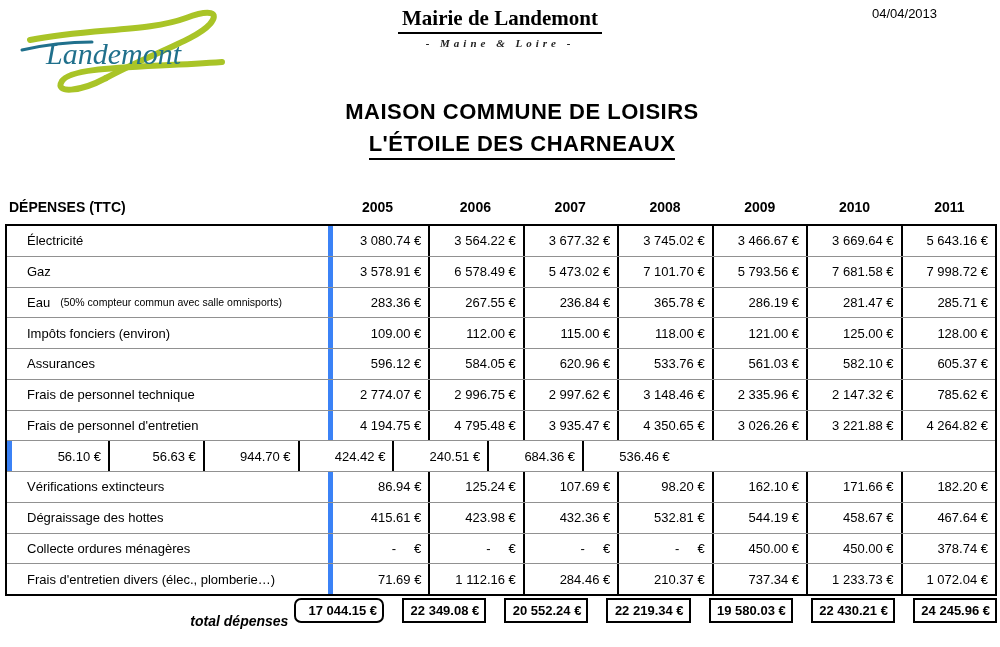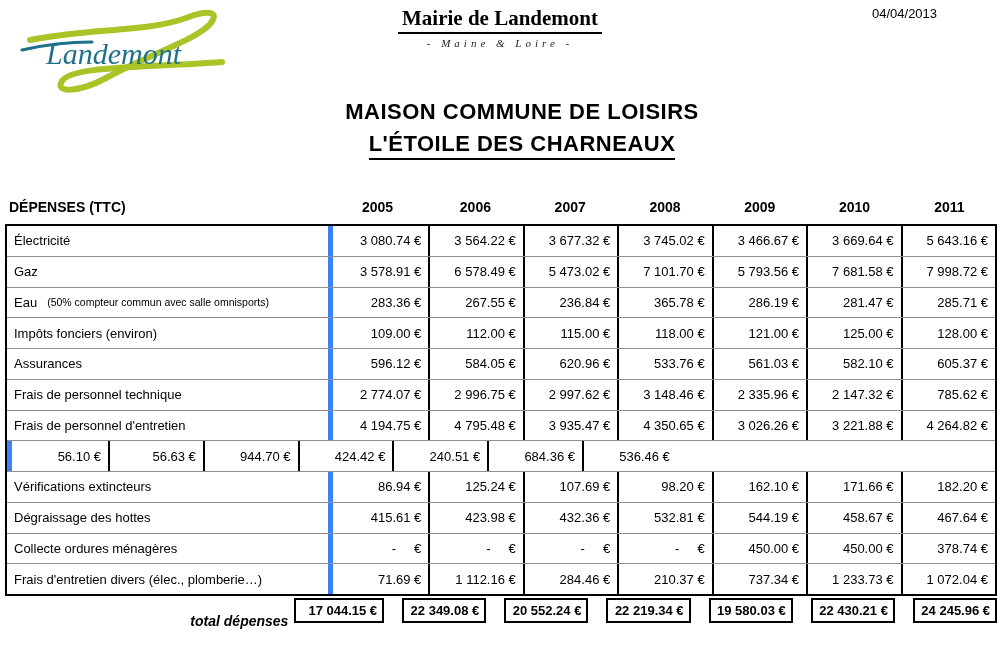--- a/index.html
+++ b/index.html
@@ -12,55 +12,55 @@
 
   
   .logo-wrap { position:absolute; left:18px; top:2px; width:220px; height:92px; }
   .org-block { position:absolute; left:330px; top:6px; width:340px; text-align:center; }
   .org-name {
     font-family:"Liberation Serif", serif; font-weight:bold; font-size:21px;
     display:inline-block; border-bottom:2.5px solid #000; padding:0 4px 1px 4px;
   }
   .org-sub {
     margin-top:3px; font-family:"Liberation Serif", serif; font-style:italic;
-    font-size:11px; letter-spacing:4px; color:#222; white-space:nowrap;
+    font-size:11px; letter-spacing:4px; color:#222; white-space:nowrap;font-weight:bold;
   }
   .doc-date { position:absolute; left:872px; top:6px; font-size:13px; }
 
   
   .titles { position:absolute; left:0; top:99px; width:1000px; text-align:center;padding-left:44px; }
   .title1 { font-size:22px; font-weight:bold; letter-spacing:0.5px; }
   .title2 { margin-top:6px; font-size:22px; font-weight:bold; letter-spacing:0.5px; }
   .title2 span { display:inline-block; border-bottom:2.5px solid #000; padding-bottom:1px; }
 
   
   .col-head { position:absolute; left:5px; top:196px; width:992px; display:flex; align-items:center; height:22px; }
   .corner { width:322px; font-size:14px; font-weight:bold; padding-left:4px; }
   .year-cell { width:94.8px; text-align:center; font-size:14px; font-weight:bold; }
   .year-cell.first { width:101px; }
 
   
   .grid { position:absolute; left:5px; top:224px; width:992px; height:372px;
           border:2px solid #000; display:flex; flex-direction:column; background:#fff; }
   .t-row { flex:1; display:flex; border-bottom:1px solid #919191; align-items:stretch; }
   .t-row:last-child { border-bottom:none; }
-  .lbl { width:322px; display:flex; align-items:center; padding-left:7px; font-size:13px; }
+  .lbl { width:322px; display:flex; align-items:center; padding-left:20px; font-size:13px; }
   .lbl-note { font-size:10.5px; margin-left:10px; }
   .lbl-note.md { font-size:12.5px; margin-left:8px; }
   .vc { width:94.8px; border-left:2px solid #000; display:flex; align-items:center;
         justify-content:flex-end; padding-right:7px; font-size:13px; white-space:pre; }
   .vc.first { width:101px; border-left:5px solid #3b82f6; }
 
   
   .total-row { position:absolute; left:5px; top:598px; width:992px; display:flex; align-items:stretch; height:25px; }
   .total-label { width:322px; display:flex; align-items:center; justify-content:flex-end;
                  padding-right:6px; font-size:14px; font-weight:bold; font-style:italic;margin-top:20px; }
   .tbox { border:2.5px solid #000; margin-left:18px; width:92.8px; display:flex; align-items:center;
           justify-content:flex-end; padding-right:5px; font-size:13px; font-weight:bold; white-space:pre; background:#fff; }
-  .tbox.first { width:99px; margin-left:0; }
+  .tbox.first { width:99px; margin-left:0;border-radius:7px; }
 </style>
 </head>
 <body>
 
 <div class="page">
 
   <div class="logo-wrap">
     <svg width="220" height="92" viewBox="0 0 220 92">
       <path d="M 12,38 C 70,26 130,30 168,16 C 192,7 202,10 192,22 C 178,38 132,52 88,76" fill="none" stroke-width="6" stroke-linecap="round" stroke="#a9c427"></path>
       <path d="M 88,76 C 62,90 36,92 44,79 C 54,64 120,66 204,60" fill="none" stroke-width="6" stroke-linecap="round" stroke="#a9c427"></path>

